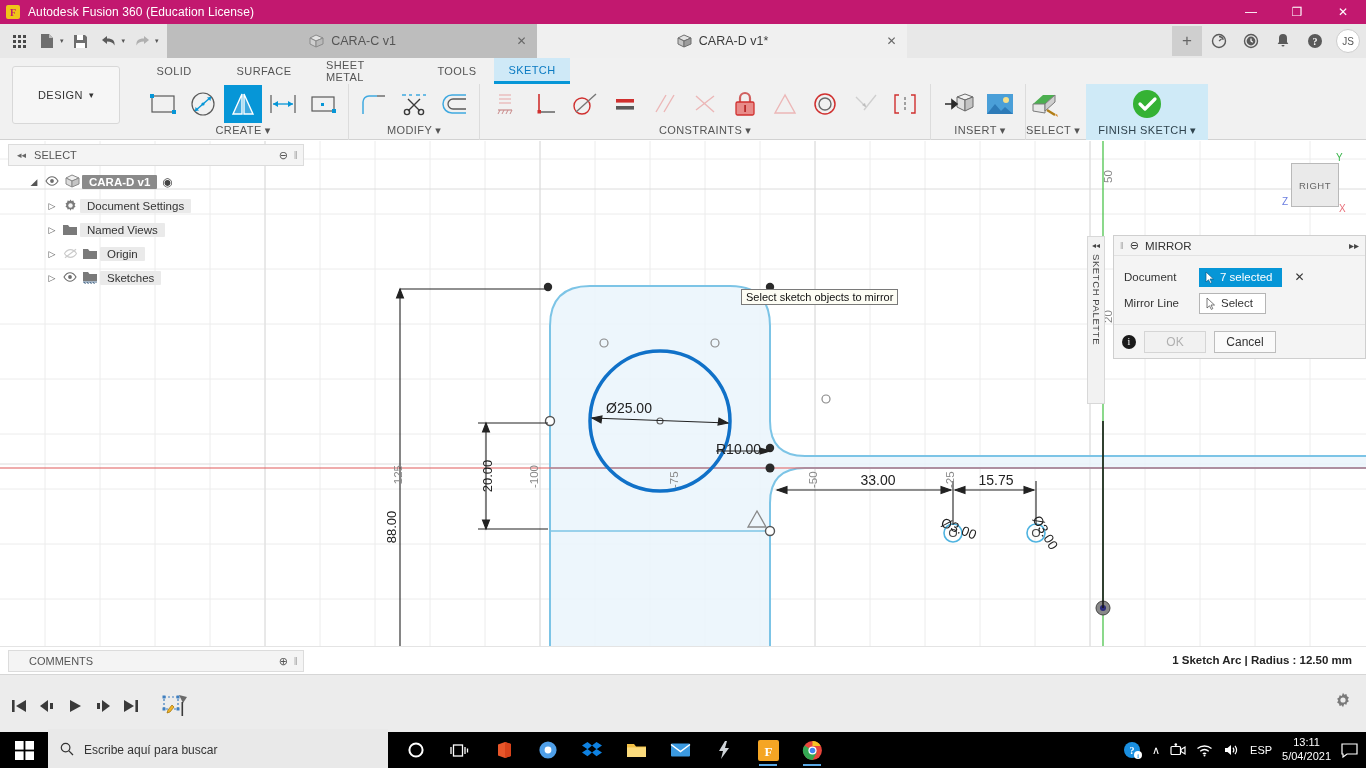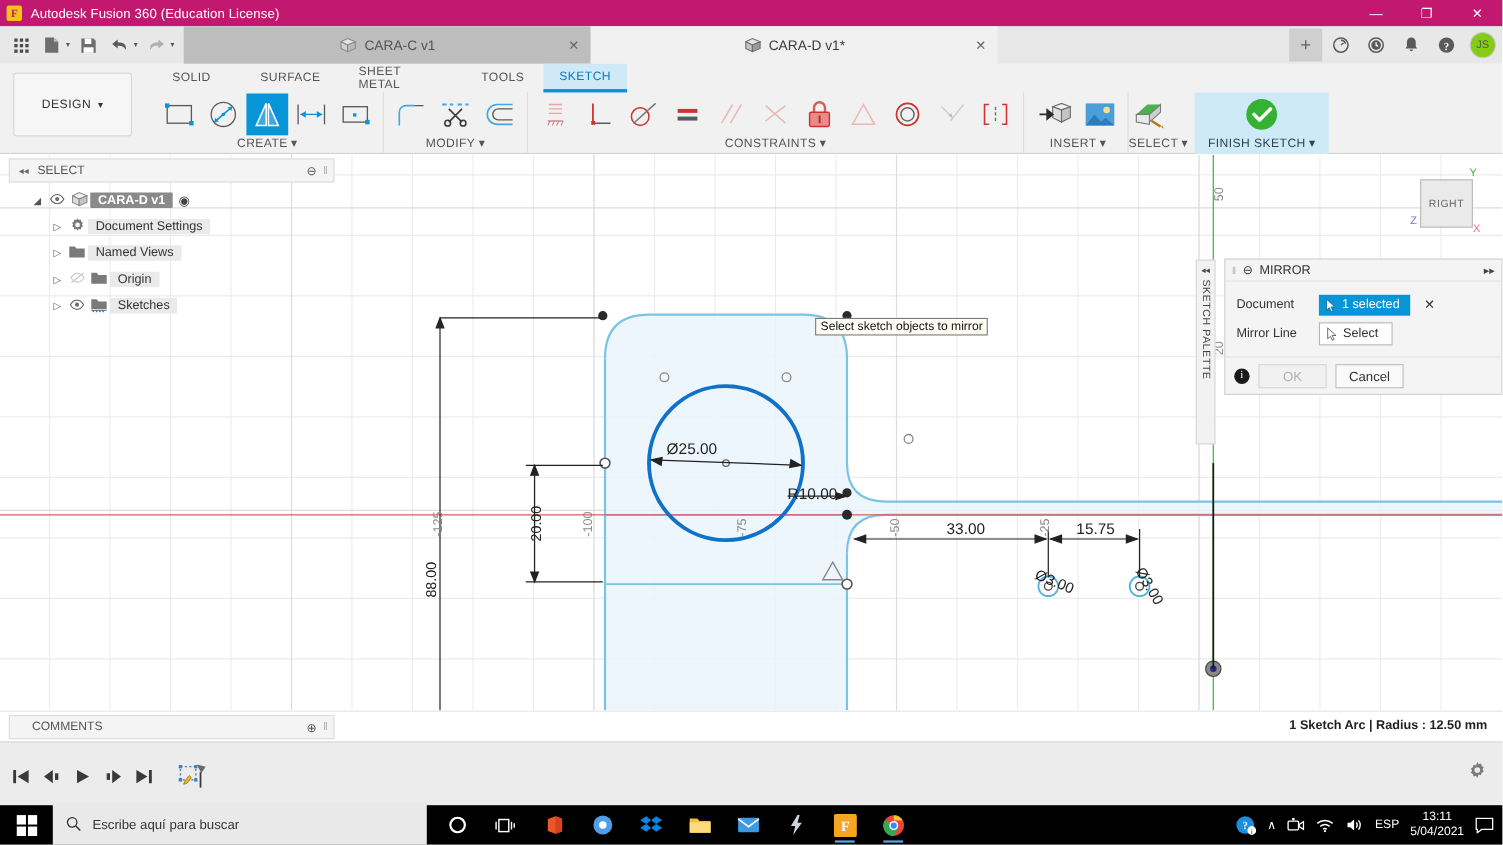--- a/index.html
+++ b/index.html
@@ -51,21 +51,21 @@
   .doc-tab.active { background: #f0f0f0; justify-content: center; }
   .tab-close { position: absolute; right: 10px; font-size: 12px; color: #666; }
   .cube-ico { display: inline-block; width: 15px; height: 14px; }
   .tab-right { margin-left: auto; display: flex; align-items: center; padding-right: 6px; gap: 2px; }
   .tb-ico {
     width: 30px; height: 30px; display: flex; align-items: center; justify-content: center;
     color: #555;
   }
   .tb-plus { background: #cfcfcf; }
   .avatar {
-    width: 24px; height: 24px; border-radius: 50%; background: #84cc16; border: 1px solid #ccc;
+    width: 24px; height: 24px; border-radius: 50%; background: #ffffff; border: 1px solid #ccc;
     font-size: 10px; color: #555; display: flex; align-items: center; justify-content: center;
     margin-left: 4px;
   }
 
   
   .ribbon {
     position: absolute; top: 58px; left: 0; width: 1366px; height: 82px;
     background: #f1f1f1; border-bottom: 1px solid #d2d2d2;
   }
   .design-box {
@@ -851,21 +851,21 @@
       <span>MIRROR</span>
       <span class="exp">▸▸</span>
     </div>
     <div class="mirror-body">
       <div class="mrow">
         <span class="mlab">Document</span>
         <span class="sel-chip">
           <svg width="10" height="13" viewBox="0 0 10 13">
               <path d="M1 1l7.5 7H5l1.8 3.6-1.5.8L3.5 8.8 1 11z" fill="#fff" stroke="#0a5b8a" stroke-width=".7"></path>
             </svg>
-          <span>1 selected</span>
+          <span>7 selected</span>
         </span>
         <span class="mclear">✕</span>
       </div>
       <div class="mrow">
         <span class="mlab">Mirror Line</span>
         <span class="sel-box">
           <svg width="10" height="13" viewBox="0 0 10 13">
               <path d="M1 1l7.5 7H5l1.8 3.6-1.5.8L3.5 8.8 1 11z" fill="#fff" stroke="#444" stroke-width=".7"></path>
             </svg>
           <span>Select</span>

